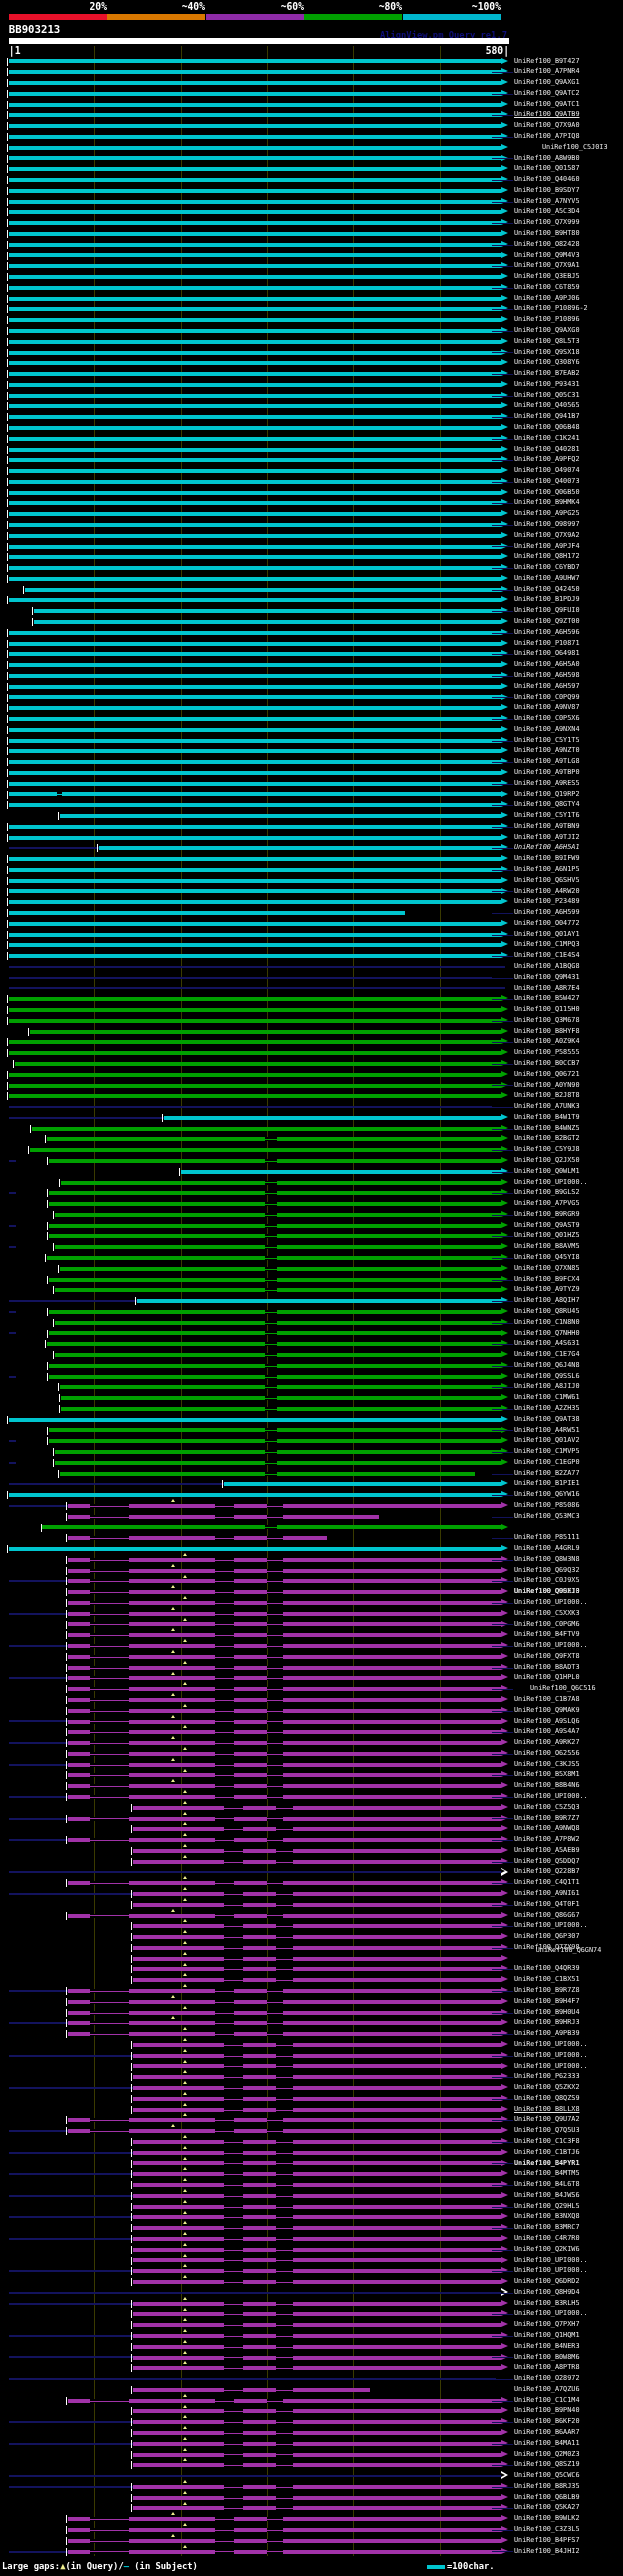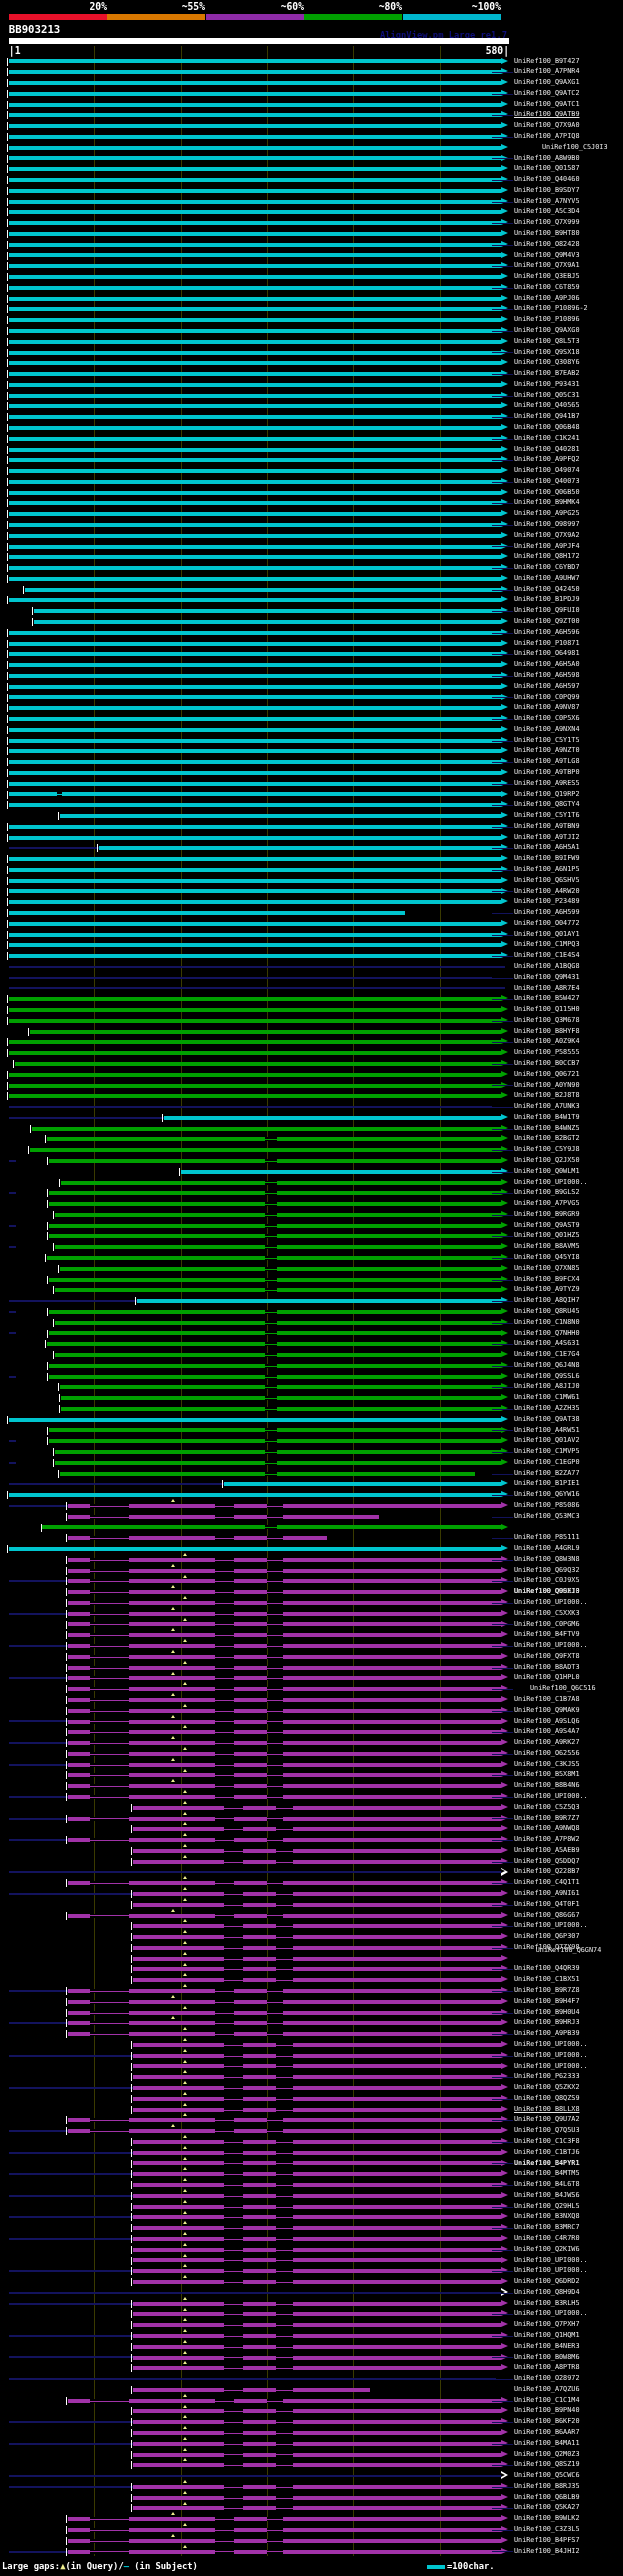--- a/index.html
+++ b/index.html
@@ -40,31 +40,31 @@
 </style>
 </head>
 <body>
 
 <div id="screen">
 
   <div id="key">
       <div class="keyseg" style="left: 8.8px; width: 98px; background: rgb(232, 17, 42);"></div>
       <div class="keylab" style="left: 39px;">20%</div>
       <div class="keyseg" style="left: 107px; width: 98px; background: rgb(217, 120, 0);"></div>
-      <div class="keylab" style="left: 137px;">~55%</div>
+      <div class="keylab" style="left: 137px;">~40%</div>
       <div class="keyseg" style="left: 206px; width: 98px; background: rgb(143, 43, 168);"></div>
       <div class="keylab" style="left: 236px;">~60%</div>
       <div class="keyseg" style="left: 304px; width: 98px; background: rgb(0, 160, 0);"></div>
       <div class="keylab" style="left: 334px;">~80%</div>
       <div class="keyseg" style="left: 403px; width: 98px; background: rgb(0, 183, 206);"></div>
       <div class="keylab" style="left: 433px;">~100%</div>
     </div>
 
   <div id="title">BB903213</div>
-  <div id="watermark">AlignView.pm Large re1.7</div>
+  <div id="watermark">AlignView.pm Query re1.7</div>
 
   <div id="querybar"></div>
   <div id="ruler-left">|1</div>
   <div id="ruler-right">580|</div>
 
   <div id="plot">
       <div class="grid" style="left: 94px;"></div>
       <div class="grid" style="left: 181px;"></div>
       <div class="grid" style="left: 267px;"></div>
       <div class="grid" style="left: 353px;"></div>
@@ -544,21 +544,21 @@
         <div class="tick" style="left: 6.8px; top: 834px;"></div>
         <div class="arrow" style="left: 501px; top: 834px; border-left: 7.8px solid rgb(0, 197, 206);"></div>
         <div class="hitlabel" style="top: 834px;">UniRef100_A9TJI2</div>
       </div>
       <div>
         <div class="thinline" style="left: 8.8px; top: 847px; width: 90px; background: rgb(19, 19, 94);"></div>
         <div class="bar" style="left: 99px; top: 846px; width: 402px; background: rgb(0, 197, 206);"></div>
         <div class="tick" style="left: 97px; top: 844px;"></div>
         <div class="arrow" style="left: 501px; top: 844px; border-left: 7.8px solid rgb(0, 197, 206);"></div>
         <div class="conn" style="left: 492px; top: 848px; width: 20.5px;"></div>
-        <div class="hitlabel" style="top: 844px;">UniRef100_A6H5A1</div>
+        <div class="hitlabel" style="top: 844px; font-style: italic;">UniRef100_A6H5A1</div>
       </div>
       <div>
         <div class="bar" style="left: 8.8px; top: 857px; width: 492px; background: rgb(0, 197, 206);"></div>
         <div class="tick" style="left: 6.8px; top: 855px;"></div>
         <div class="arrow" style="left: 501px; top: 855px; border-left: 7.8px solid rgb(0, 197, 206);"></div>
         <div class="hitlabel" style="top: 855px;">UniRef100_B9IFW9</div>
       </div>
       <div>
         <div class="bar" style="left: 8.8px; top: 868px; width: 492px; background: rgb(0, 197, 206);"></div>
         <div class="tick" style="left: 6.8px; top: 866px;"></div>

